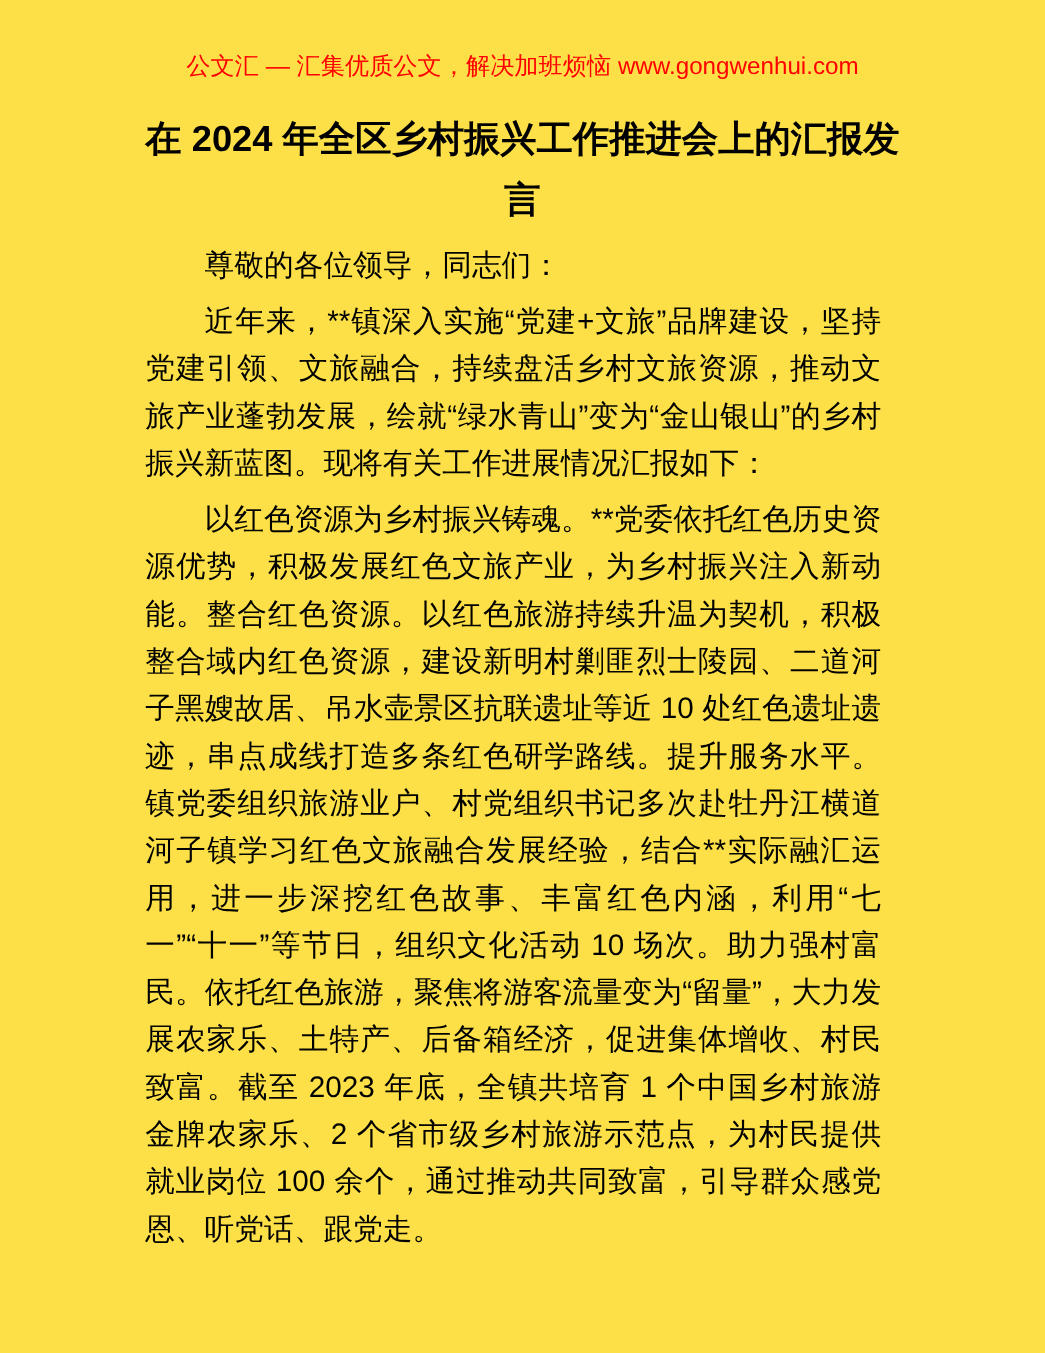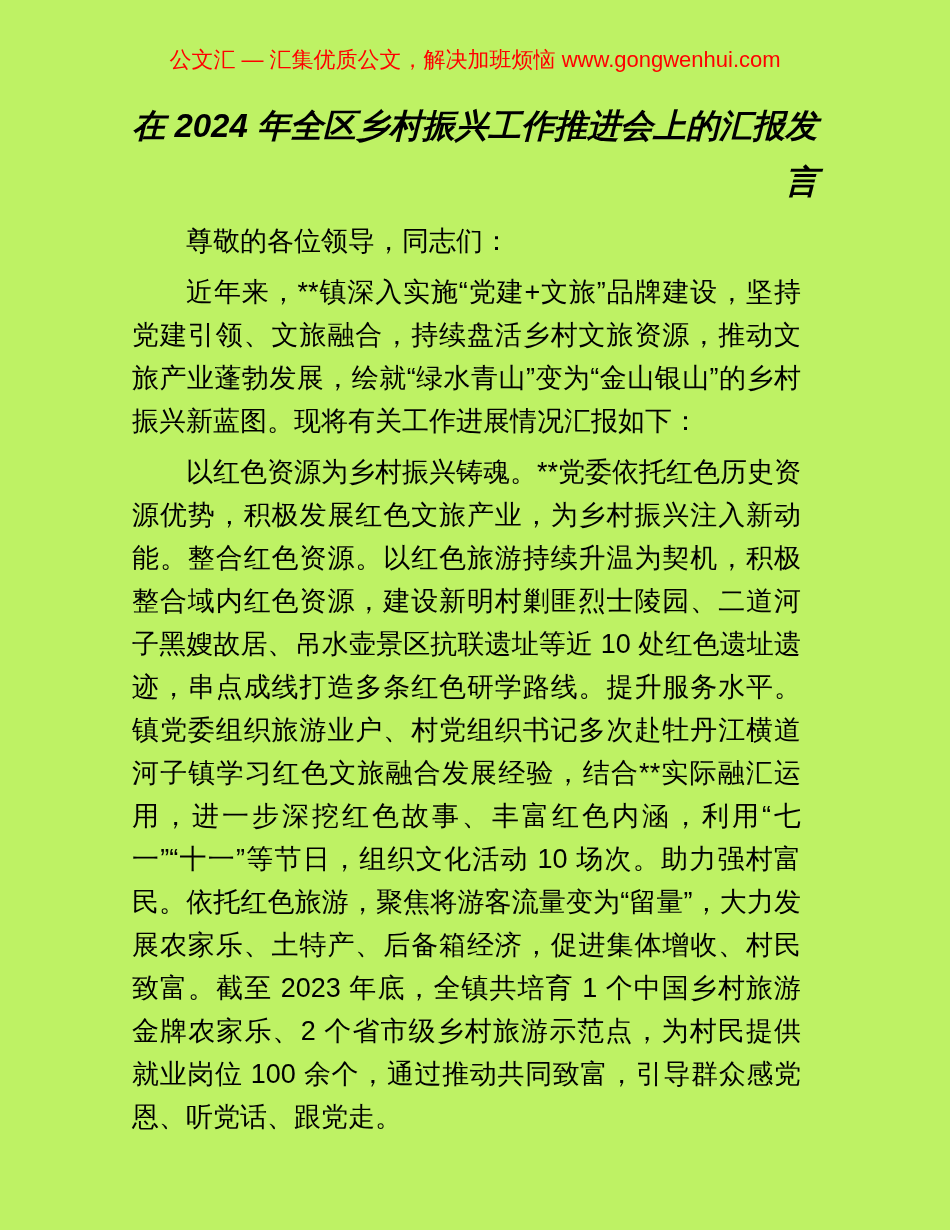--- a/index.html
+++ b/index.html
@@ -4,21 +4,21 @@
 <style>
   html, body {
     margin: 0;
     padding: 0;
     background: #ffffff;
   }
   .page {
     position: relative;
     width: 950px;
     height: 1230px;
-    background: #bef264;
+    background: #fde047;
     color: #000000;
     font-family: "Liberation Sans", sans-serif;
     box-sizing: border-box;
     padding-top: 46px;
     overflow: hidden;
   }
   .content {
     width: 686px;
     margin: 0 auto;
   }
@@ -27,23 +27,22 @@
     color: #ff0000;
     font-size: 22px;
     line-height: 28px;
     white-space: nowrap;
   }
   .doc-title {
     margin: 24px 0 0 0;
     font-size: 33px;
     line-height: 56px;
     font-weight: bold;
-    text-align: right;
+    text-align: center;
     color: #000000;
-    font-style: italic;
   }
   .body-text {
     margin-top: 10px;
   }
   .para {
     margin: 0 17px 8px 0;
     font-size: 27px;
     line-height: 43px;
     text-align: justify;
     text-justify: inter-ideograph;

